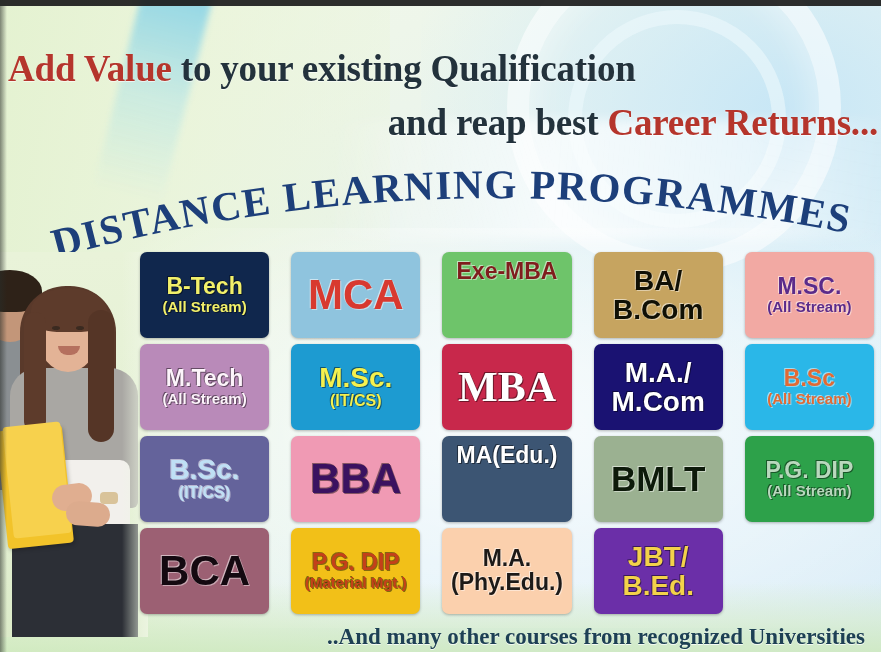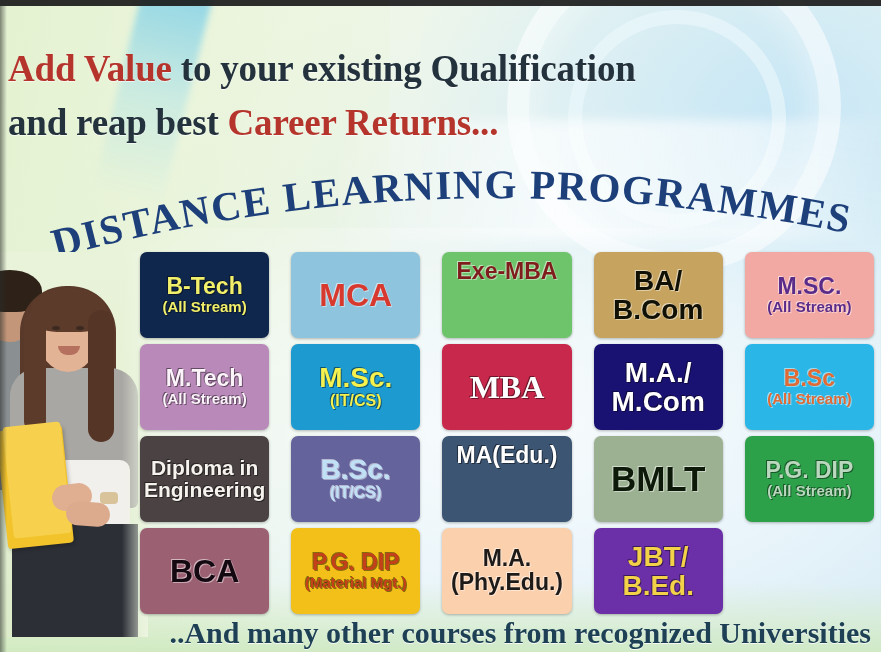--- a/index.html
+++ b/index.html
@@ -75,21 +75,21 @@
     z-index: 6;
     font-family: "Liberation Serif", serif;
     font-weight: bold;
     font-size: 37px;
     line-height: 54px;
     color: #23323c;
     letter-spacing: -0.2px;
     text-shadow: 0 1px 0 rgba(255,255,255,0.6);
   }
   .hl-accent { color: #b5352c; }
-  .hl-line2 { display: block; }
+  .hl-line2 { display: block; text-align: right; }
 
   
   .arch {
     position: absolute;
     left: 0; top: 168px;
     width: 881px; height: 92px;
     z-index: 7;
   }
   .arch svg { display: block; width: 881px; height: 92px; }
   .arch text {
@@ -159,21 +159,21 @@
     line-height: 1.02;
     white-space: nowrap;
   }
   .tile .t-sub {
     font-weight: bold;
     line-height: 1.05;
     white-space: nowrap;
   }
 
   
-  .s-xl .t-main { font-size: 32px; }
+  .s-xl .t-main { font-size: 42px; }
   .s-lg .t-main { font-size: 35px; }
   .s-md .t-main { font-size: 28px; }
   .s-sm .t-main { font-size: 23px; }
   .s-xs .t-main { font-size: 21px; }
   .s-xl .t-sub, .s-lg .t-sub, .s-md .t-sub { font-size: 16px; }
   .s-sm .t-sub { font-size: 15px; }
   .two-line .t-main { line-height: 1.04; }
 
   .outline-dark .t-main, .outline-dark .t-sub {
     text-shadow: -1px -1px 0 rgba(0,0,0,0.45), 1px 1px 0 rgba(0,0,0,0.45);
@@ -183,25 +183,25 @@
   }
 
   
   .footer {
     position: absolute;
     left: 0;
     bottom: 2px;
     width: 881px;
     z-index: 12;
     text-align: right;
-    padding-right: 10px;
+    padding-right: 16px;
     box-sizing: border-box;
     font-family: "Liberation Serif", serif;
     font-weight: bold;
-    font-size: 30px;
+    font-size: 23px;
     color: #1d4054;
     text-shadow: 0 1px 0 rgba(255,255,255,0.75);
   }
   .edge-left {
     position:absolute; left:0; top:0; width:7px; height:652px;
     background: linear-gradient(90deg, rgba(40,44,40,0.55) 0%, rgba(40,44,40,0.0) 100%);
     z-index: 20; pointer-events:none;
   }
 </style>
 </head>
@@ -292,28 +292,27 @@
         <div class="t-main" style="color: rgb(255, 255, 255); font-family: Liberation Serif, serif;">MBA</div>
       </div>
       <div class="tile s-md outline-dark two-line" style="background: rgb(26, 18, 114);">
         <div class="t-main" style="color: rgb(255, 255, 255);">M.A./</div>
         <div class="t-main" style="color: rgb(255, 255, 255);">M.Com</div>
       </div>
       <div class="tile s-sm outline-light" style="background: rgb(42, 183, 232);">
         <div class="t-main" style="color: rgb(224, 106, 53);">B.Sc</div>
         <div class="t-sub" style="color: rgb(224, 106, 53);">(All Stream)</div>
       </div>
-      <div class="tile s-xs outline-dark two-line" style="background: rgb(74, 66, 67);">
-        <div class="t-main" style="color: rgb(246, 243, 239);">Diploma in</div>
-        <div class="t-main" style="color: rgb(246, 243, 239);">Engineering</div>
-      </div>
       <div class="tile s-md outline-light" style="background: rgb(100, 99, 155);">
         <div class="t-main" style="color: rgb(191, 224, 245);">B.Sc.</div>
         <div class="t-sub" style="color: rgb(191, 224, 245);">(IT/CS)</div>
       </div>
+      <div class="tile s-xl outline-dark" style="background: rgb(240, 154, 180);">
+        <div class="t-main" style="color: rgb(59, 18, 96);">BBA</div>
+      </div>
       <div class="tile s-sm outline-dark" style="background: rgb(60, 85, 115); justify-content: flex-start; padding-top: 8px;">
         <div class="t-main" style="color: rgb(255, 255, 255);">MA(Edu.)</div>
       </div>
       <div class="tile s-lg outline-light" style="background: rgb(155, 177, 145); justify-content: center;">
         <div class="t-main" style="color: rgb(13, 26, 10);">BMLT</div>
       </div>
       <div class="tile s-sm outline-dark" style="background: rgb(45, 161, 74);">
         <div class="t-main" style="color: rgb(185, 216, 189);">P.G. DIP</div>
         <div class="t-sub" style="color: rgb(185, 216, 189);">(All Stream)</div>
       </div>

